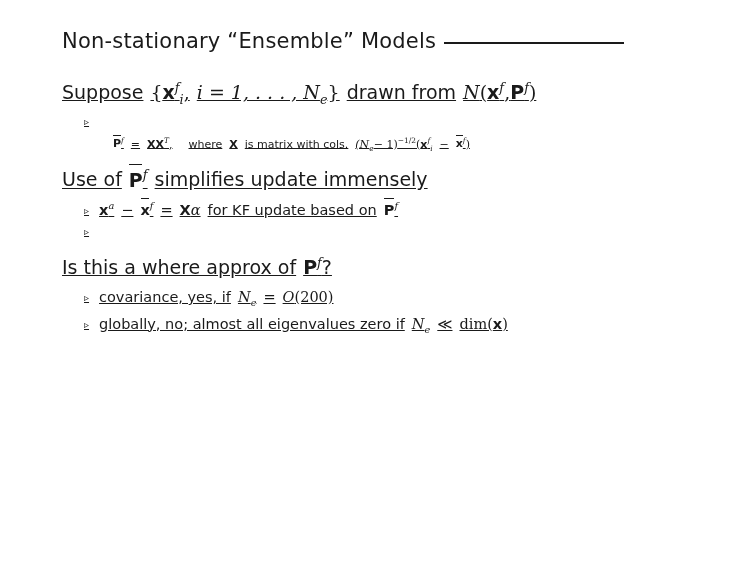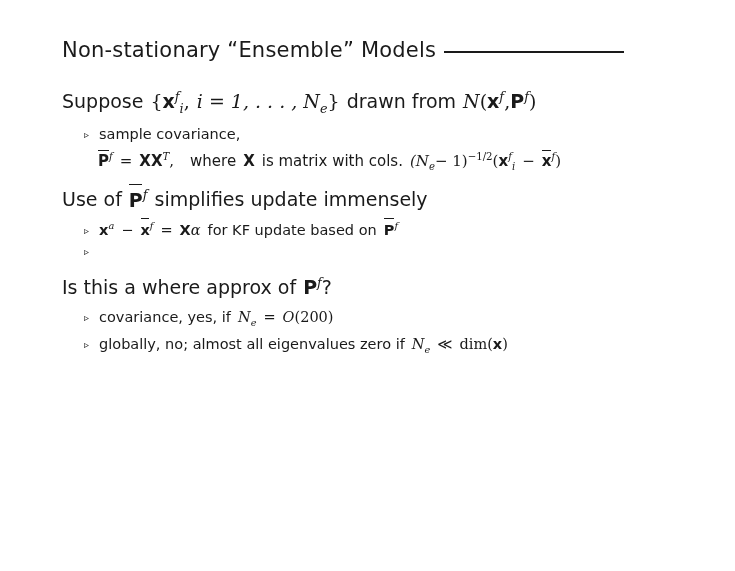--- a/index.html
+++ b/index.html
@@ -12,21 +12,21 @@
     background: #ffffff;
     font-family: "DejaVu Sans", sans-serif;
     color: #1a1a1a;
     overflow: hidden;
   }
   .slide {
     position: relative;
     width: 735px;
     height: 571px;
     box-sizing: border-box;
-    padding: 38px 60px 0 62px;
+    padding: 29px 60px 0 62px;
   }
 
   
   .title-row {
     display: flex;
     align-items: baseline;
     margin-bottom: 26px;
   }
   .slide-title {
     font-size: 21px;
@@ -39,20 +39,21 @@
     background: #1a1a1a;
     margin-left: 8px;
     position: relative;
     top: -4px;
     max-width: 180px;
   }
 
   
   .block {
     margin-bottom: 14px;
+    text-decoration: underline;
   }
   .headline {
     font-size: 19px;
     line-height: 1.35;
     margin-bottom: 6px;
   }
   .bullet {
     display: flex;
     align-items: baseline;
     font-size: 14.5px;
@@ -64,22 +65,22 @@
     font-size: 10px;
     color: #1a1a1a;
     margin-right: 10px;
     position: relative;
     top: -1px;
   }
   .bullet-text {
     font-size: 14.5px;
   }
   .centered-eq {
-    font-size: 15px;
-    margin: 6px 0 10px 36px;
+    font-size: 11px;
+    margin: 6px 0 10px 51px;
   }
 
   
   .bf { font-weight: bold; }
   .it { font-style: italic; font-family: "DejaVu Serif", serif; }
   .sup {
     font-size: 0.68em;
     vertical-align: super;
     font-style: italic;
     font-family: "DejaVu Serif", serif;
@@ -118,21 +119,20 @@
     <div class="title-rule"></div>
   </div>
 
   <div class="block">
     <div class="headline">
       <span>Suppose</span><span class="gap-sm"></span><span class="mathser">{</span><span class="bf">x</span><span class="sup">f</span><span class="sub">i</span><span class="mathser">,</span><span class="gap-sm"></span><span class="it">i = 1, . . . , N</span><span class="sub">e</span><span class="mathser">}</span><span class="gap-sm"></span><span>drawn from</span><span class="gap-sm"></span><span class="it">N</span><span class="mathser">(</span><span class="bf">x</span><span class="sup">f</span><span class="mathser">,</span><span class="bf">P</span><span class="sup">f</span><span class="mathser">)</span>
     </div>
 
     <div class="bullet">
       <span class="tri">▹</span>
-      <span class="bullet-text">sample covariance,</span>
     </div>
 
     <div class="centered-eq">
       <span class="bf ovl">P</span><span class="sup">f</span><span class="gap-sm"></span><span class="mathser">=</span><span class="gap-sm"></span><span class="bf">XX</span><span class="sup">T</span><span class="mathser">,</span><span class="gap-md"></span><span>where</span><span class="gap-sm"></span><span class="bf">X</span><span class="gap-sm"></span><span>is matrix with cols.</span><span class="gap-sm"></span><span class="it">(N</span><span class="sub">e</span><span class="mathser">− 1)</span><span class="sup" style="font-style:normal;">−1/2</span><span class="mathser">(</span><span class="bf">x</span><span class="sup">f</span><span class="sub">i</span><span class="gap-sm"></span><span class="mathser">−</span><span class="gap-sm"></span><span class="bf ovl">x</span><span class="sup">f</span><span class="mathser">)</span>
     </div>
   </div>
 
   <div class="block">
     <div class="headline">
       <span>Use of</span><span class="gap-sm"></span><span class="bf ovl">P</span><span class="sup">f</span><span class="gap-sm"></span><span>simplifies update immensely</span>

